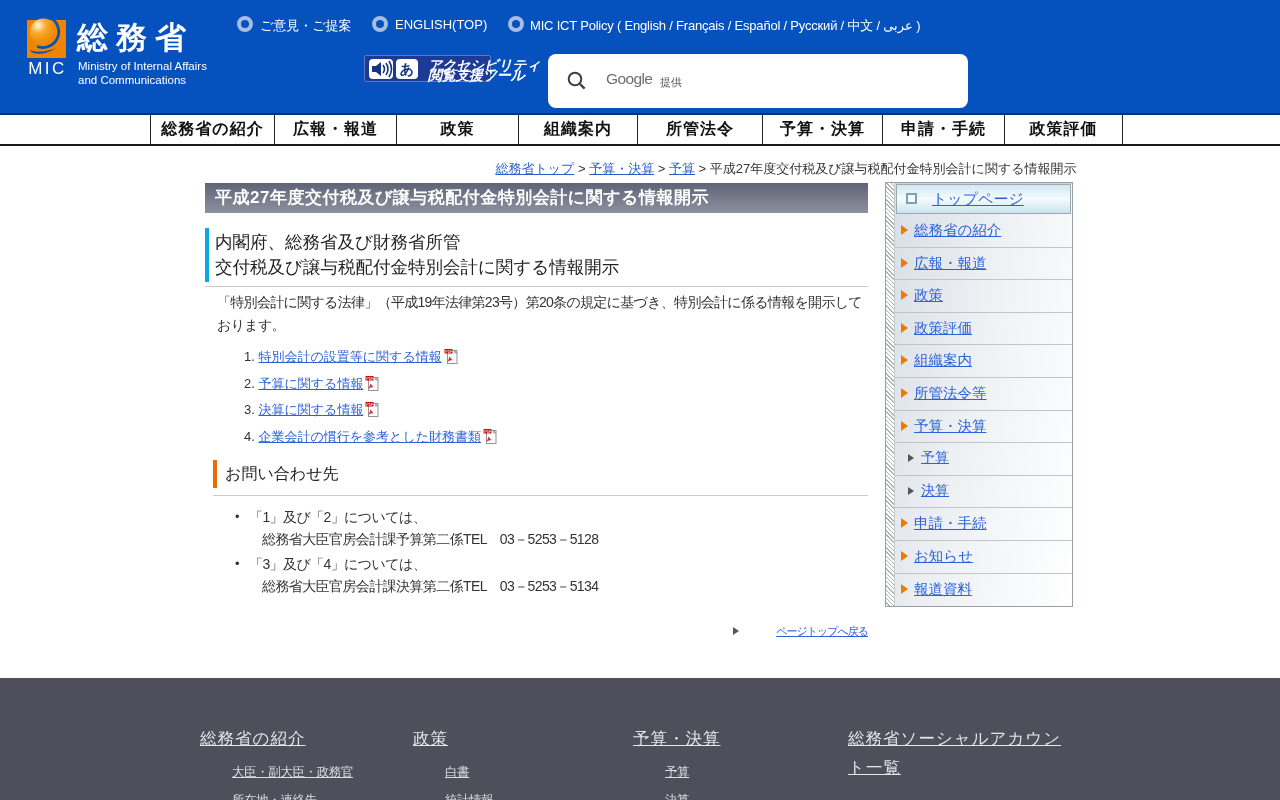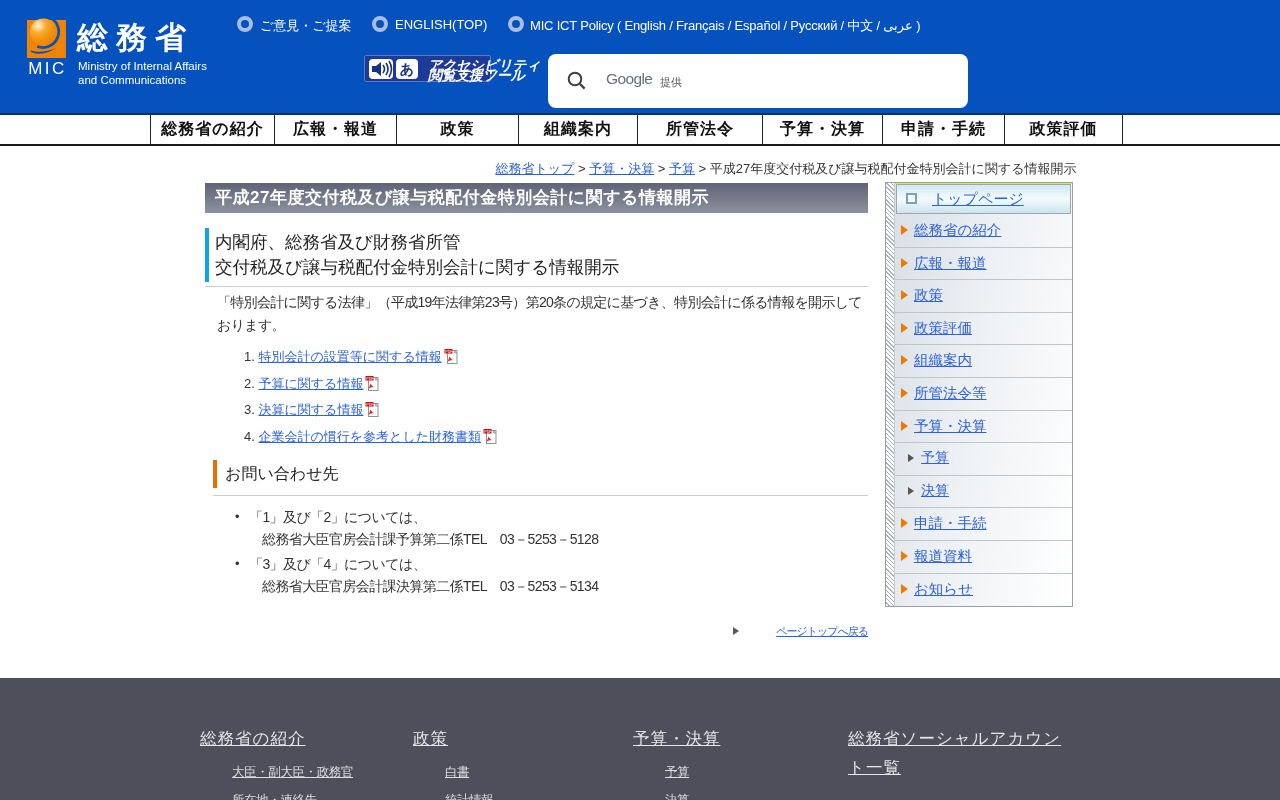--- a/index.html
+++ b/index.html
@@ -237,25 +237,25 @@
         <li class="sub">
             <span class="ar"></span>
             <a href="#">決算</a>
           </li>
         <li>
             <span class="ar"></span>
             <a href="#">申請・手続</a>
           </li>
         <li>
             <span class="ar"></span>
+            <a href="#">お知らせ</a>
+          </li>
+        <li>
+            <span class="ar"></span>
             <a href="#">報道資料</a>
-          </li>
-        <li>
-            <span class="ar"></span>
-            <a href="#">お知らせ</a>
           </li>
       </ul>
     </div>
   </div>
 </div>
 
 <div class="footer">
   <div class="footer-in">
     <div class="fcol" style="left:0;">
       <a href="#" class="fh">総務省の紹介</a>

